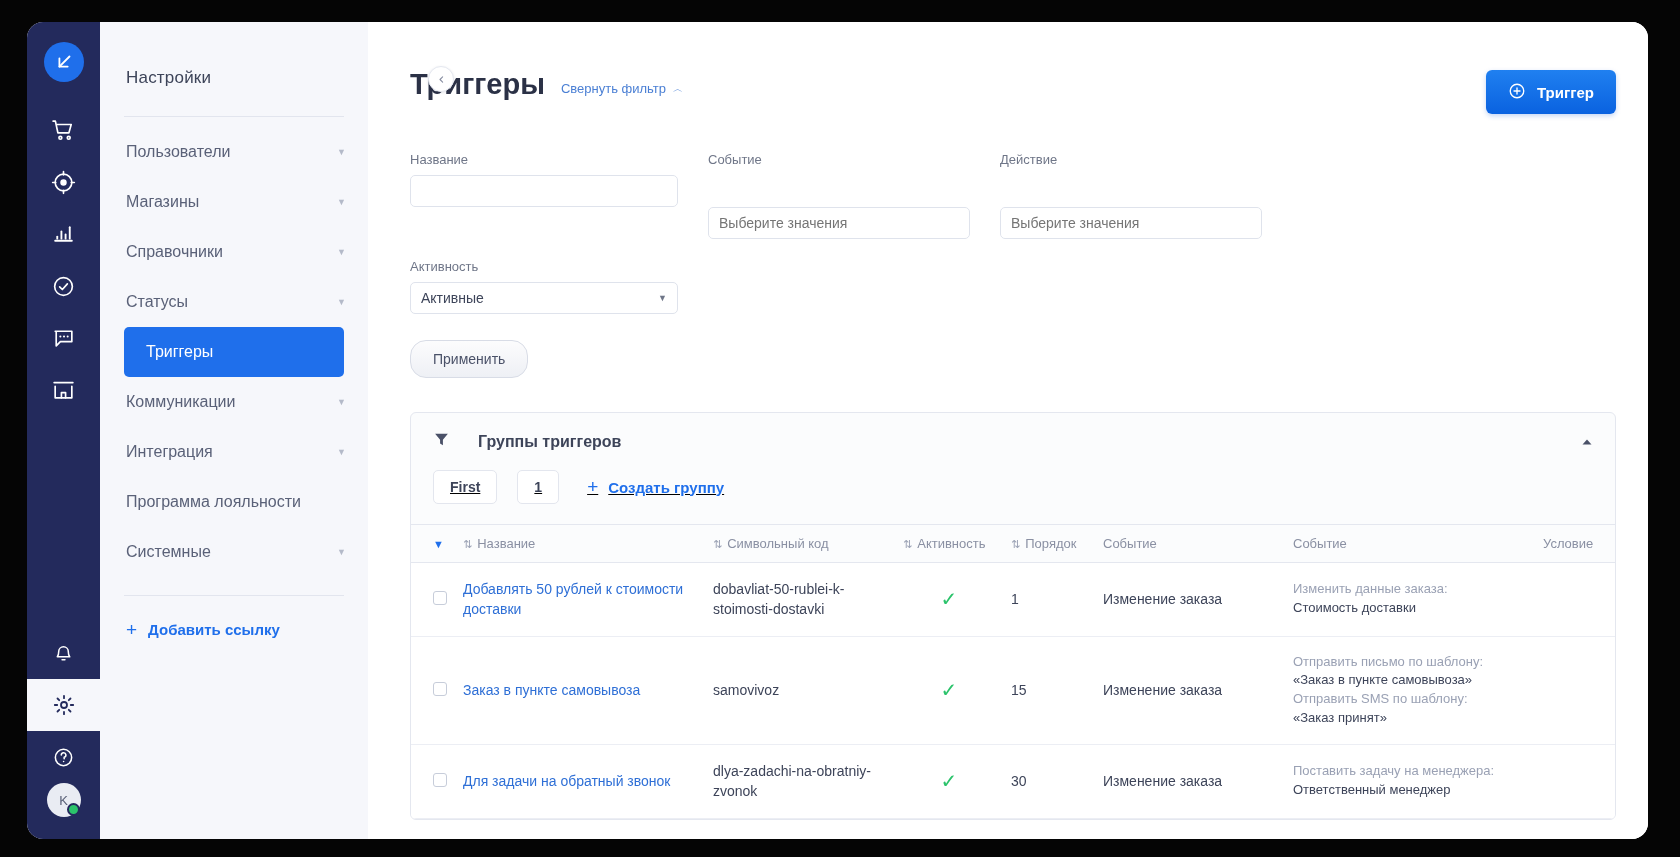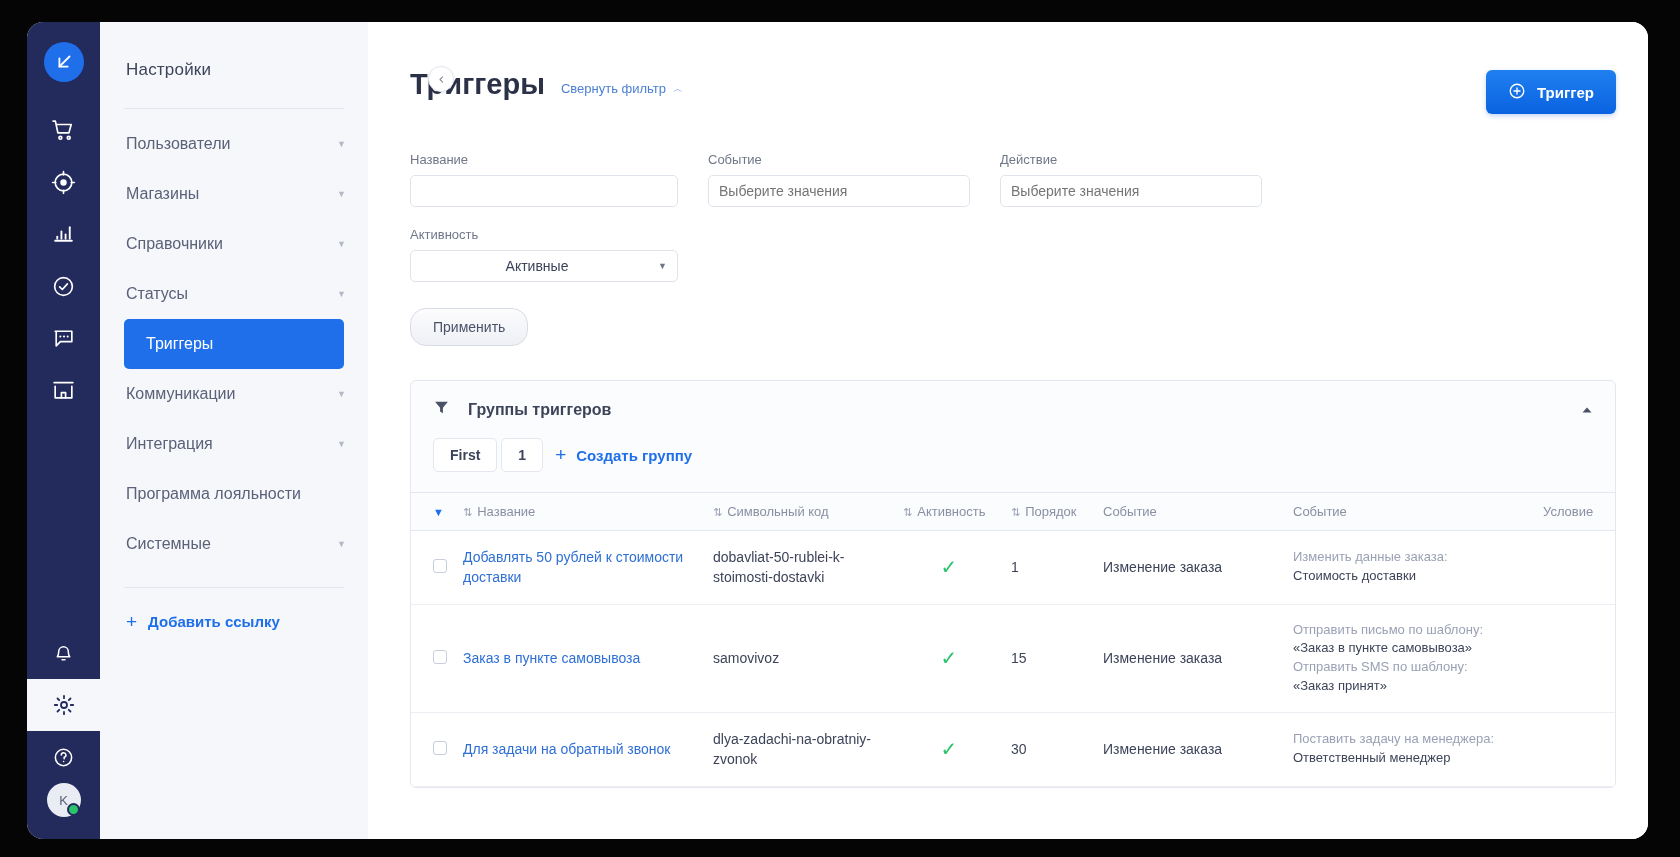--- a/index.html
+++ b/index.html
@@ -57,21 +57,21 @@
     width:9px; height:9px; border-radius:50%;
     background:#2bc36b; border:2px solid #232a5c;
   }
 
   
   .subnav {
     width: 268px; flex: 0 0 268px;
     background: #f6f7fb;
     height: 100%;
     position: relative;
-    padding-top: 0;
+    padding-top: 8px;
   }
   .subnav-title {
     font-size: 17px; color: #3d4459;
     padding: 38px 0 0 26px;
     letter-spacing: .2px;
   }
   .subnav-sep {
     height: 1px; background: #e2e5ee;
     margin: 28px 24px 0 24px;
   }
@@ -147,22 +147,22 @@
   .frow { display:flex; gap: 30px; }
   .frow + .frow { margin-top: 20px; }
   .field { display:flex; flex-direction:column; }
   .field-label { font-size: 13px; color:#6f7688; margin-bottom: 8px; }
   .input, .select {
     height: 32px; border:1px solid #dfe3ec; border-radius:5px;
     background:#fff; font-size:14px; color:#3d4459;
     padding: 0 10px; display:flex; align-items:center;
     font-family: inherit;
   }
-  .input.placeholder { color:#a21caf; }
-  .select { position:relative; padding-right:24px;justify-content:center; }
+  .input.placeholder { color:#a21caf;margin-top:32px; }
+  .select { position:relative; padding-right:24px; }
   .select .arr { position:absolute; right:10px; color:#6f7688; font-size:9px; }
   .w-l { width: 268px; }
   .w-m { width: 268px; }
   .w-n { width: 262px; }
   .w-o { width: 262px; }
 
   .btn-apply {
     margin-top: 26px;
     height: 38px; padding: 0 22px;
     background: linear-gradient(180deg,#fcfcfd 0%,#eef0f5 100%);
@@ -176,24 +176,24 @@
     border:1px solid #e4e7ef; border-radius: 6px;
     background:#fbfcfd;
     overflow:hidden;
   }
   .panel-head {
     display:flex; align-items:center;
     padding: 18px 22px 0 22px;
   }
   .panel-head .ptitle {
     font-size:16px; color:#3d4459; font-weight:bold;
-    display:flex; align-items:center; gap:18px;
+    display:flex; align-items:center; gap:28px;
   }
   .panel-collapse { margin-left:auto; color:#6f7688; font-size:11px; cursor:pointer; }
-  .chips { display:flex; gap:4px; padding: 18px 22px 20px 22px; }
+  .chips { display:flex; gap:20px; padding: 18px 22px 20px 22px; text-decoration: underline; }
   .chip {
     height: 34px; border:1px solid #e3e6ee; border-radius:5px;
     background:#fff; font-size:14px; color:#3d4459; font-weight:bold;
     padding: 0 16px; display:flex; align-items:center; gap:7px; cursor:pointer;
   }
   .chip .cnt { color:#a8aebf; font-weight:normal; }
   .create-group {
     display:flex; align-items:center; gap:10px;
     color:#1f6feb; font-size:15px; font-weight:bold; cursor:pointer;
     margin-left: 8px;

